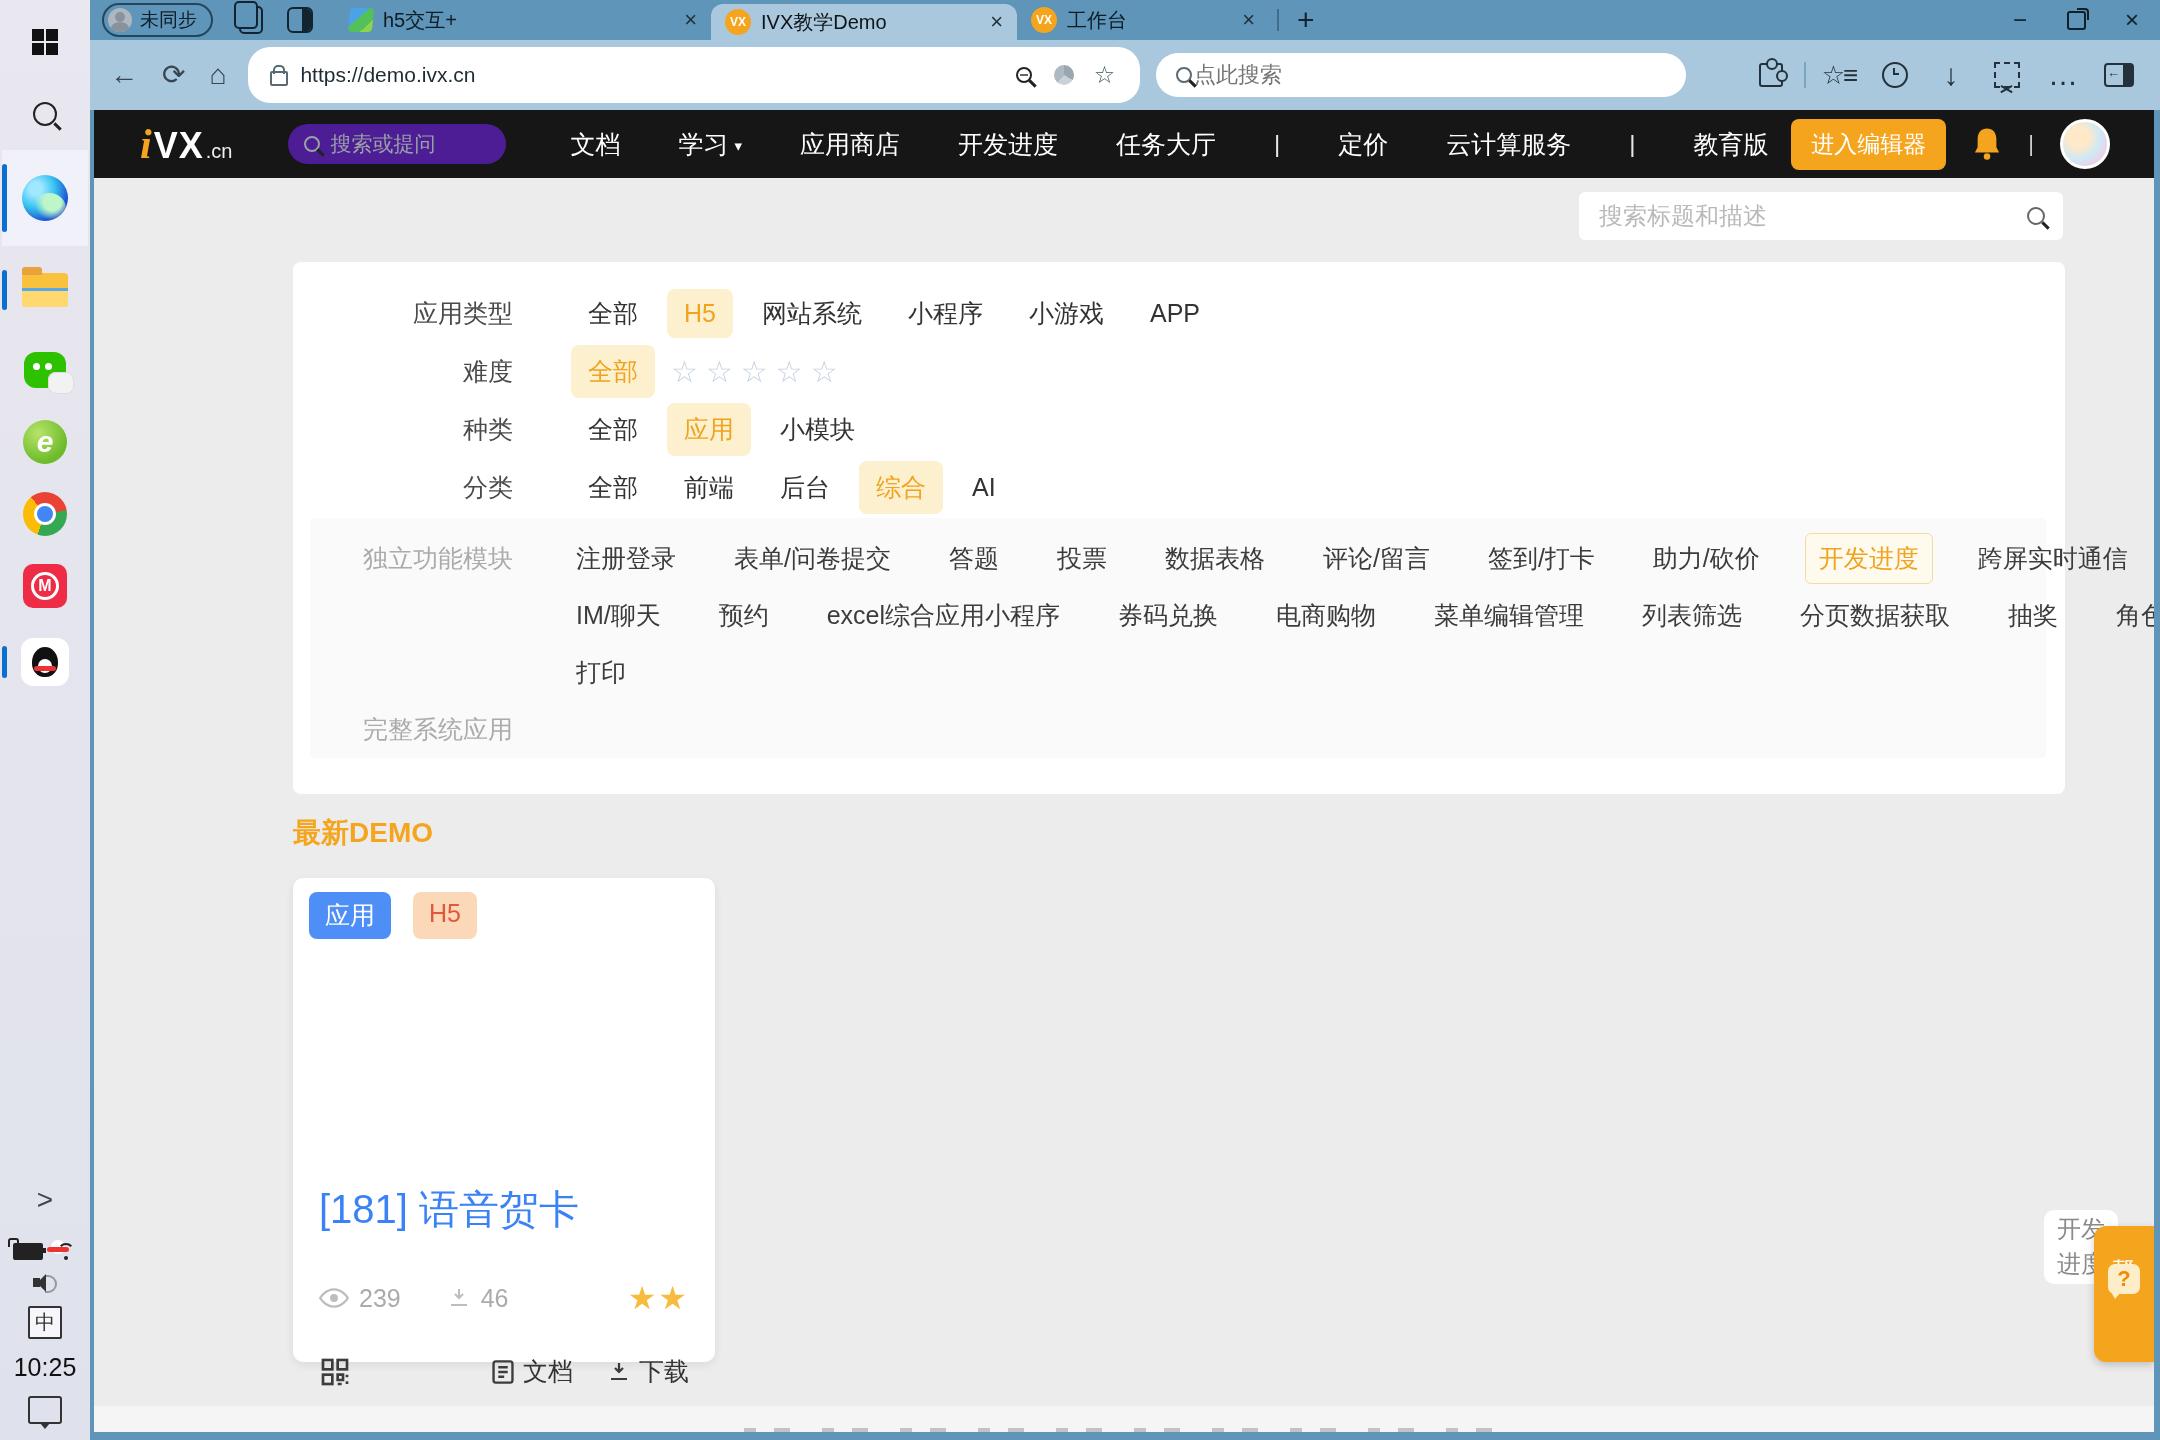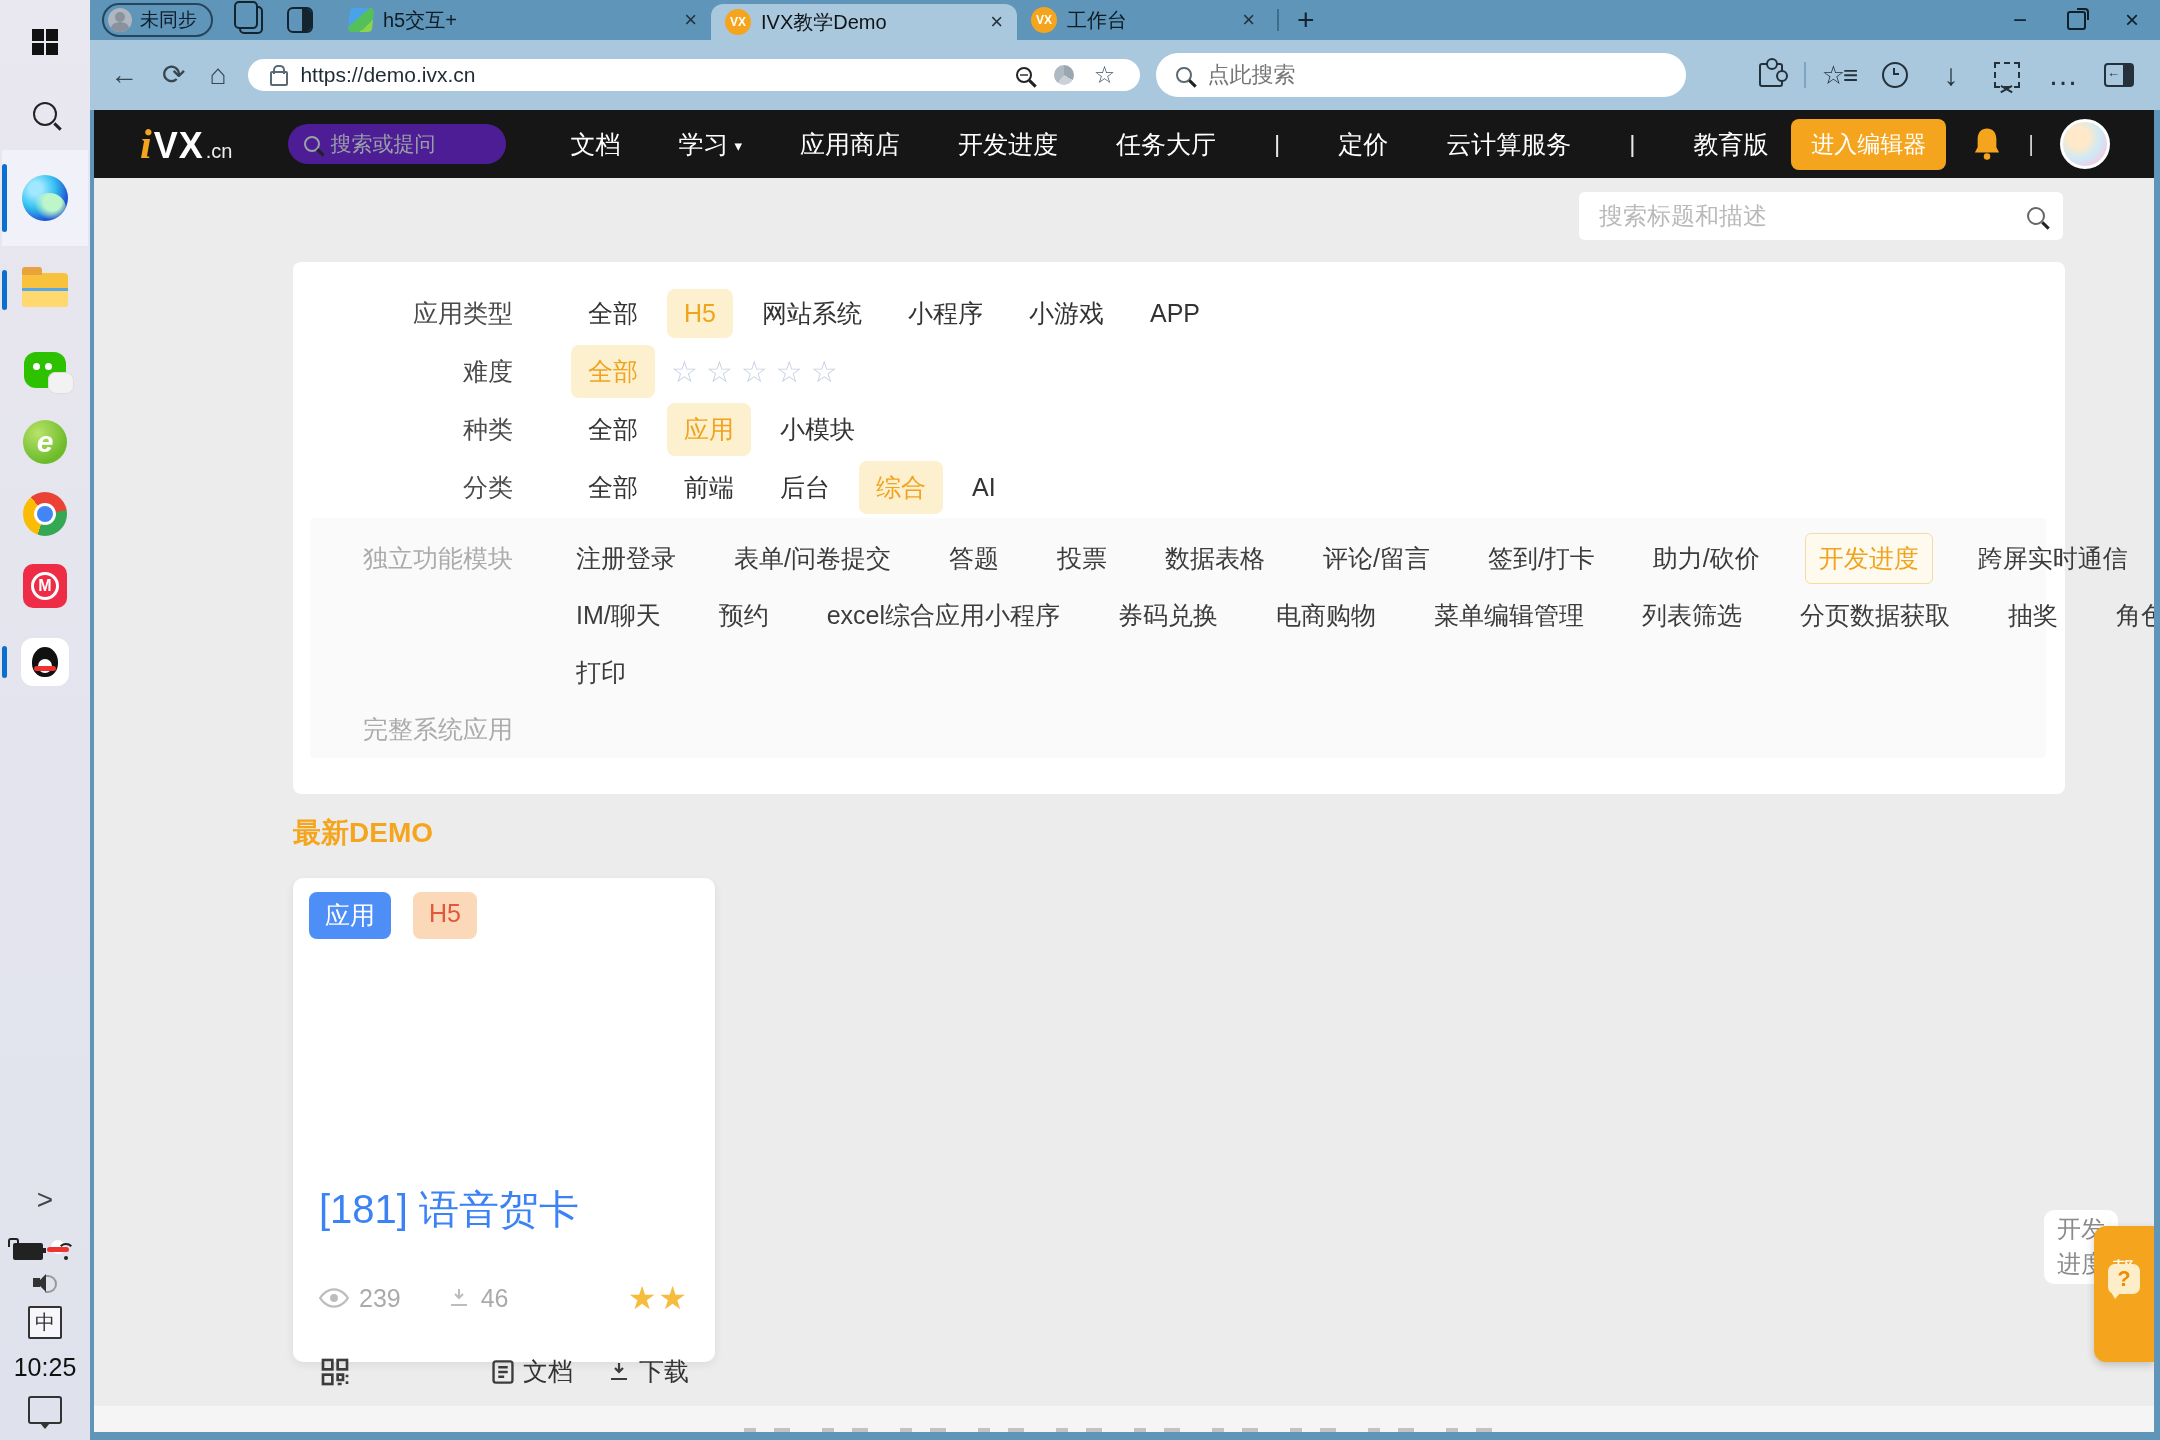--- a/index.html
+++ b/index.html
@@ -78,30 +78,30 @@
   .fav-h5{width:24px;height:24px;border-radius:4px;background:linear-gradient(135deg,#4aa3e8 0 40%,#55c05a 40% 75%,#8bd44c 75%);transform:skewX(-6deg);}
   .fav-vx{width:26px;height:26px;border-radius:50%;background:#F5A51D;color:#fff;font-weight:bold;font-size:12px;display:flex;align-items:center;justify-content:center;}
   .tab-div{width:2px;height:22px;background:#3f6e8d;margin:0 8px;}
   .plus{font-size:30px;color:#14242f;padding:0 10px;}
   .win-controls{margin-left:auto;display:flex;align-items:center;height:40px;}
   .win-controls .wc{width:56px;height:40px;display:flex;align-items:center;justify-content:center;font-size:24px;color:#102028;}
   .max-ic{width:15px;height:15px;border:2px solid #102028;border-radius:3px;position:relative;}
   .max-ic::after{content:"";position:absolute;right:-5px;top:-5px;width:10px;height:10px;border-top:2px solid #102028;border-right:2px solid #102028;border-radius:0 4px 0 0;}
   .toolbar{position:absolute;left:90px;right:0;top:40px;height:70px;background:#A9C8DD;display:flex;align-items:center;z-index:20;}
   .nav-ic{font-size:28px;color:#374650;padding:0 12px;line-height:1;}
-  .url-pill{display:flex;align-items:center;height:32px;background:#fff;border-radius:22px;margin-left:10px;padding:0 16px;width:860px;}
+  .url-pill{display:flex;align-items:center;height:56px;background:#fff;border-radius:22px;margin-left:10px;padding:0 16px;width:860px;}
   .lock{width:14px;height:11px;border:2px solid #5a6a74;border-radius:2px;position:relative;margin:6px 10px 0 6px;}
   .lock::before{content:"";position:absolute;left:1px;top:-8px;width:8px;height:7px;border:2px solid #5a6a74;border-bottom:none;border-radius:5px 5px 0 0;}
   .url-text{font-size:21px;color:#1d2b33;flex:1;border:none;outline:none;background:transparent;font-family:inherit;}
   .pill-ic{display:flex;align-items:center;justify-content:center;width:40px;color:#5a6a74;}
   .mag.small{width:12px;height:12px;border-width:2px;}
   .mag.minus::before{content:"";position:absolute;left:2px;top:5px;width:8px;height:2px;background:currentColor;}
   .swirl{width:20px;height:20px;border-radius:50%;background:conic-gradient(#9aa7b0 0 120deg,#c9d2d8 0 220deg,#aeb9c1 0);}
   .star-ic{font-size:24px;color:#44555f;}
-  .search-pill{display:flex;align-items:center;height:44px;background:#fff;border-radius:22px;margin-left:16px;padding:0 20px;width:490px;gap:14px;color:#6b7a84;}
+  .search-pill{display:flex;align-items:center;height:44px;background:#fff;border-radius:22px;margin-left:16px;padding:0 20px;width:490px;color:#6b7a84;}
   .search-pill input{border:none;outline:none;font-size:22px;color:#3c4b55;background:transparent;width:100%;font-family:inherit;}
   .tool-right{margin-left:auto;display:flex;align-items:center;gap:10px;padding-right:18px;}
   .tr-btn{width:46px;height:46px;display:flex;align-items:center;justify-content:center;color:#24313a;}
   .vdiv{width:2px;height:26px;background:#7fa4bd;}
   .puzzle{width:20px;height:20px;border:2.4px solid #24313a;border-radius:3px;position:relative;}
   .puzzle::before{content:"";position:absolute;top:-7px;left:5px;width:8px;height:8px;border:2.4px solid #24313a;border-radius:50%;background:#A9C8DD;}
   .puzzle::after{content:"";position:absolute;right:-7px;top:5px;width:8px;height:8px;border:2.4px solid #24313a;border-radius:50%;background:#A9C8DD;}
   .starlist{font-size:26px;color:#24313a;letter-spacing:-2px;}
   .hist{width:22px;height:22px;border:2.4px solid #24313a;border-radius:50%;position:relative;}
   .hist::after{content:"";position:absolute;left:9px;top:4px;width:2.4px;height:7px;background:#24313a;}

